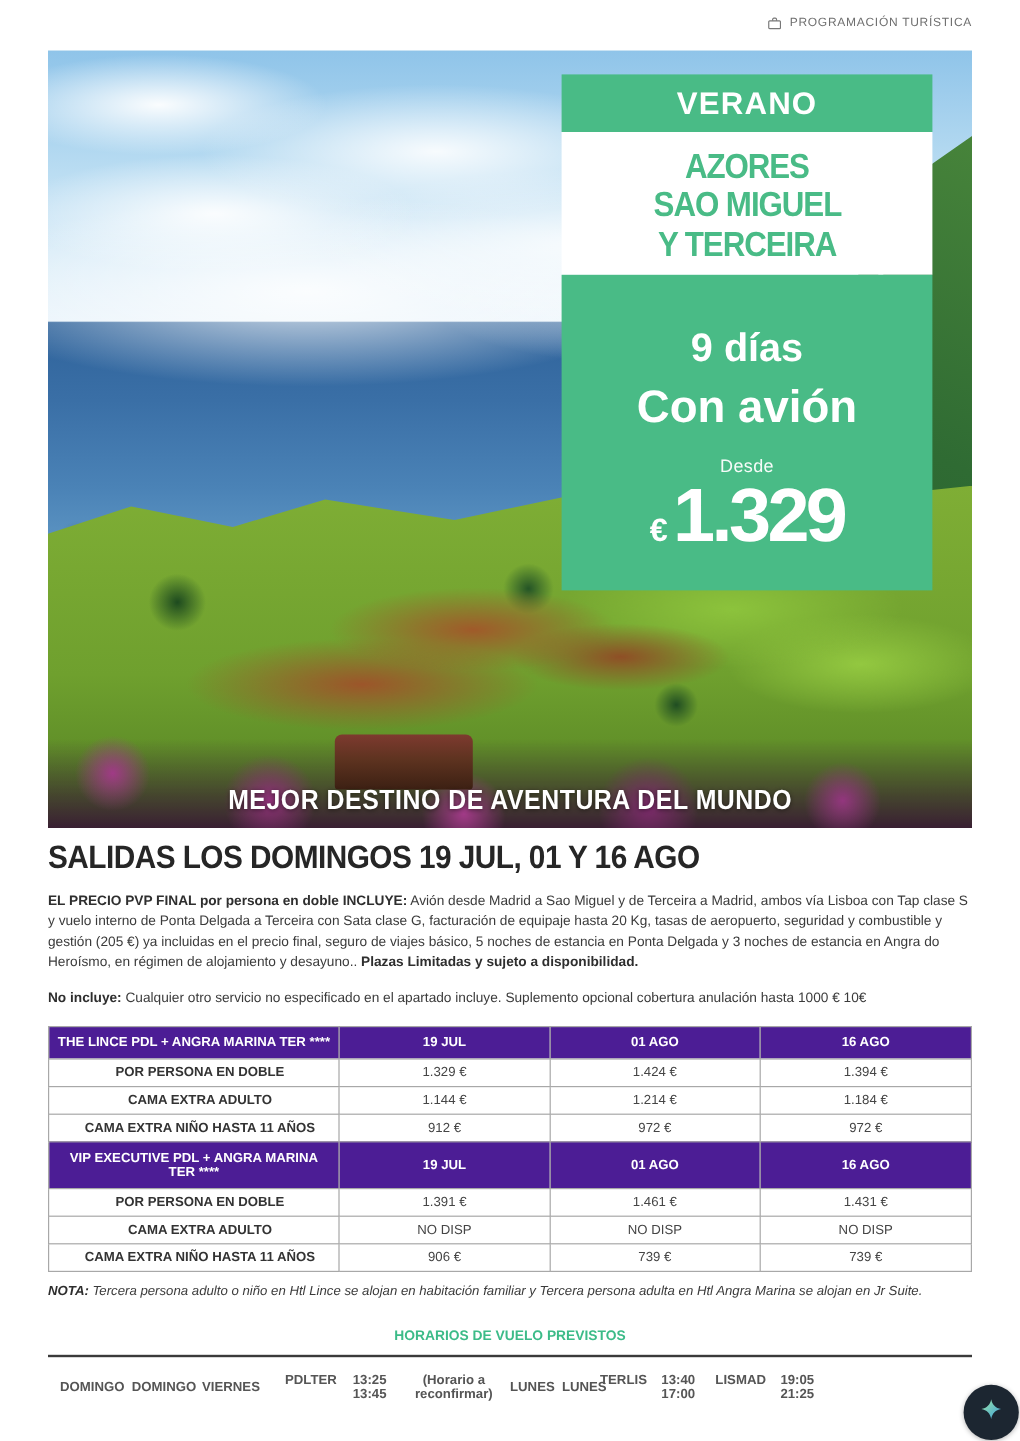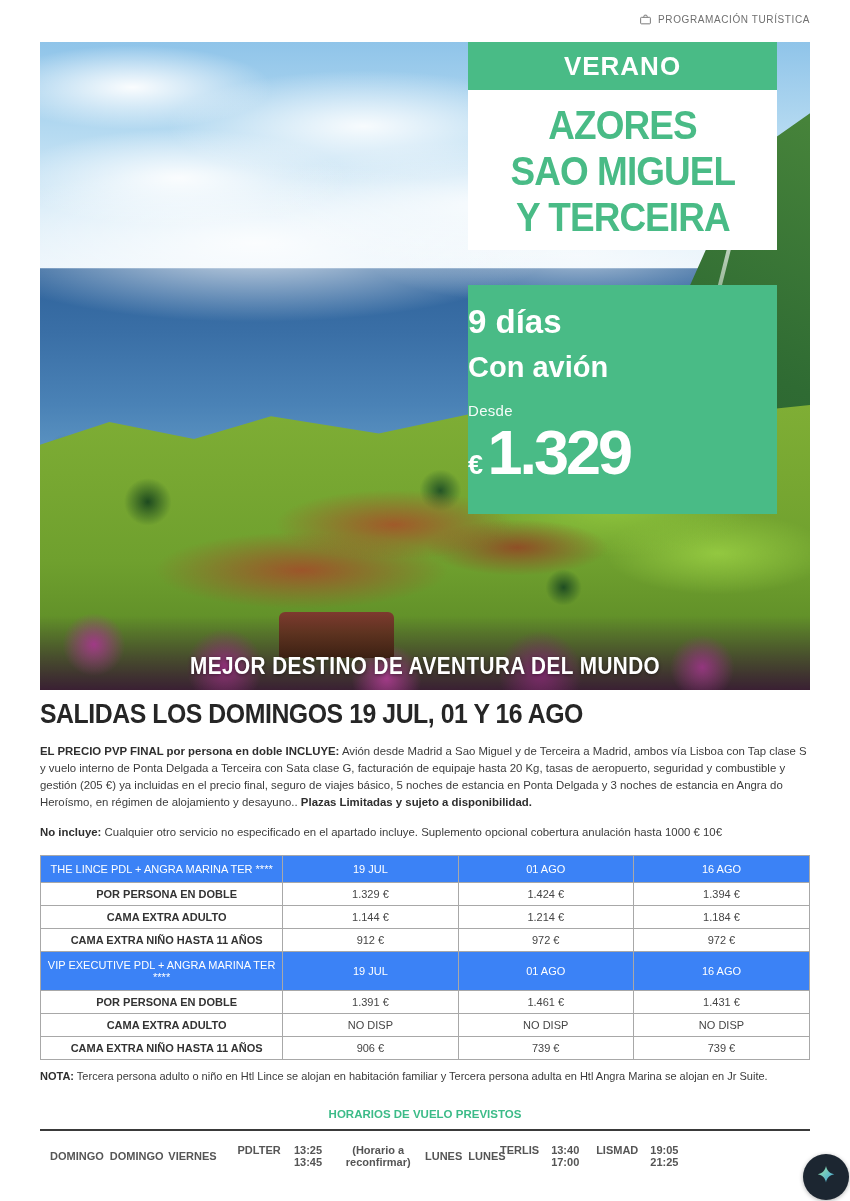--- a/index.html
+++ b/index.html
@@ -49,45 +49,45 @@
       radial-gradient(circle 55px at 24% 92%, #8e2f78, rgba(142,47,120,0) 70%),
       radial-gradient(circle 50px at 45% 96%, #a13a87, rgba(161,58,135,0) 70%),
       radial-gradient(circle 60px at 65% 94%, #7c2a6b, rgba(124,42,107,0) 70%),
       radial-gradient(circle 46px at 86% 92%, #93367e, rgba(147,54,126,0) 70%),
       linear-gradient(0deg,#3a2033 0%,rgba(58,32,51,0) 26%),
       linear-gradient(180deg,#7fae35 0%,#6fa02e 55%,#527f23 100%);}
   .gazebo{position:absolute;left:31%;bottom:5%;width:15%;height:7%;background:linear-gradient(180deg,#7e3a2f 0%,#5e3320 45%,#3c2013 100%);border-radius:6px 6px 3px 3px;}
   .hero-caption{position:absolute;left:0;right:0;bottom:10px;text-align:center;color:#fff;font-weight:bold;font-size:23px;letter-spacing:.5px;text-shadow:0 1px 4px rgba(0,0,0,.45);}
 
   
-  .panel{position:absolute;left:428px;top:0;width:309px;}
+  .panel{position:absolute;left:428px;top:20px;width:309px;}
   .season{height:48px;background:#49bb86;color:#fff;font-weight:bold;font-size:26px;letter-spacing:1px;display:flex;align-items:center;justify-content:center;}
   .titlebox{background:#fff;padding:13px 4px 9px;text-align:center;}
-  .titlebox .tline{font-size:41px;line-height:1.12;font-weight:bold;color:#49bb86;letter-spacing:-1px;}
-  .infobox{background:#49bb86;color:#fff;text-align:left;padding:12px 0 30px;margin-top:35px;}
+  .titlebox .tline{font-size:29px;line-height:1.12;font-weight:bold;color:#49bb86;letter-spacing:-1px;}
+  .infobox{background:#49bb86;color:#fff;text-align:center;padding:36px 0 30px;}
   .duration{font-size:33px;font-weight:bold;margin:6px 0 10px;}
   .origin{font-size:29px;font-weight:bold;margin:6px 0;}
-  .transport{font-size:29px;font-weight:bold;margin:8px 0 18px;}
+  .transport{font-size:38px;font-weight:bold;margin:8px 0 18px;}
   .price-label{font-size:15px;font-weight:normal;opacity:.95;margin-bottom:2px;letter-spacing:.3px;}
   .price-row{font-weight:bold;line-height:1;}
   .cur{font-size:27px;}
   .amount{font-size:63px;letter-spacing:-3px;}
 
   
   .content{position:absolute;left:40px;top:699px;width:770px;}
   h1.salidas{margin:0 0 13px;font-size:27px;color:#262626;letter-spacing:-.5px;font-weight:bold;}
   p.body{margin:0 0 13px;font-size:11.4px;line-height:1.5;color:#3b3b3b;}
   p.body b{color:#2e2e2e;}
 
   table.prices{width:100%;border-collapse:collapse;margin:3px 0 10px;}
   table.prices td{border:1px solid #a8a8a8;font-size:11px;padding:5px 6px;text-align:center;color:#454545;}
-  table.prices tr.head td{background:#3b82f6;color:#fff;font-weight:normal;padding:7px 6px;}
+  table.prices tr.head td{background:#4c1d95;color:#fff;font-weight:bold;padding:7px 6px;}
   table.prices td.lbl{font-weight:bold;color:#333;padding-left:16px;}
 
-  .nota{font-size:11px;color:#3b3b3b;margin:4px 0 26px;}
+  .nota{font-size:11px;color:#3b3b3b;margin:4px 0 26px;font-style:italic;}
   .nota b{color:#2e2e2e;}
 
   .flights-title{text-align:center;color:#3cbb88;font-weight:bold;font-size:11.5px;margin-bottom:9px;}
   .rule{border:0;border-top:2px solid #3a3a3a;margin:0;}
   .schedule{display:flex;align-items:center;padding:13px 10px 14px;font-size:11px;font-weight:bold;color:#555;}
   .sched-col{display:flex;flex-direction:row;gap:6px;}
   .c1{width:13%;}
   .c2{width:25%;}
   .c2 .pair{display:flex;gap:14px;}
   .c2 .code{width:52px;text-align:left;}

